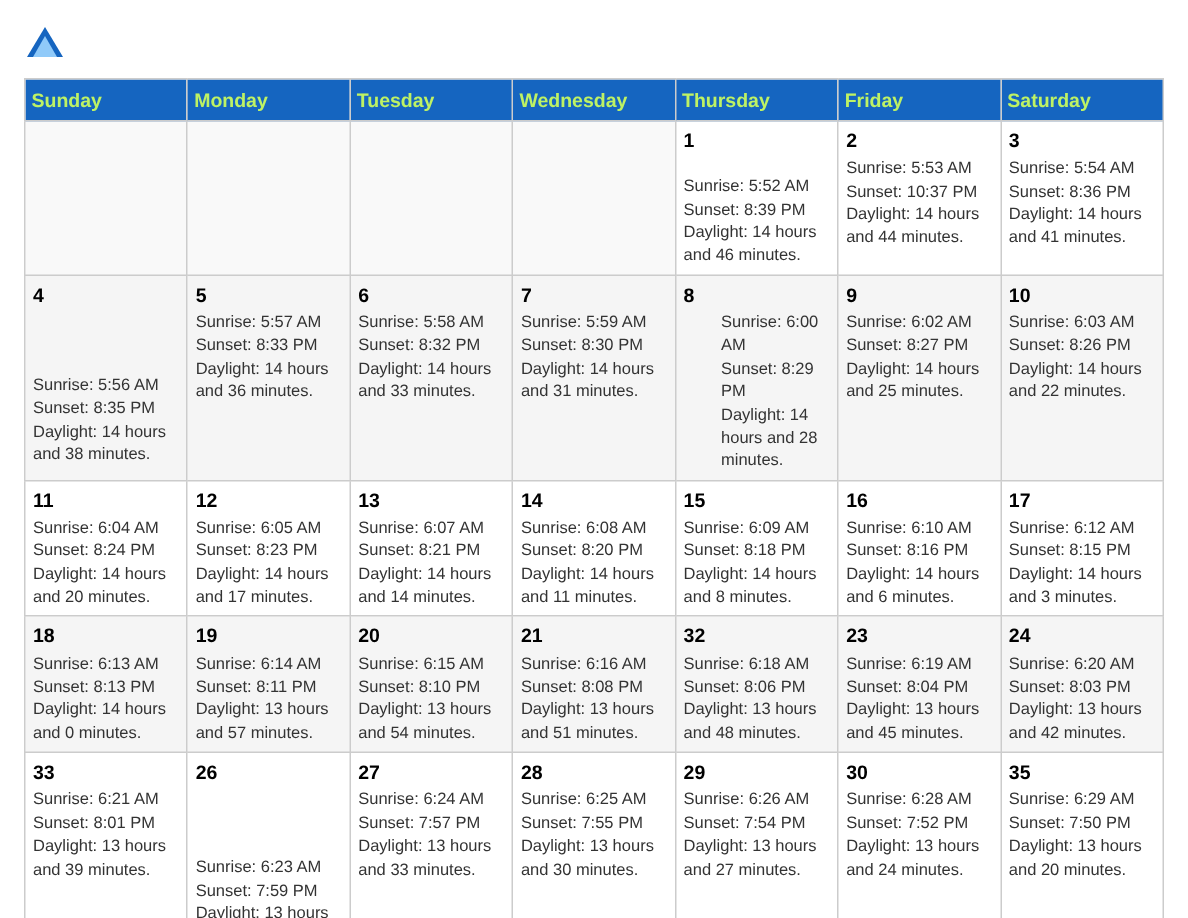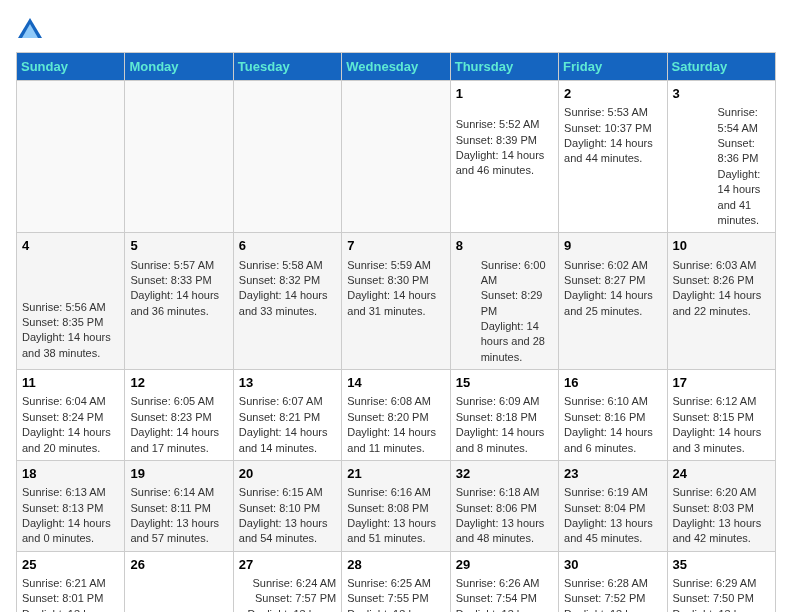--- a/index.html
+++ b/index.html
@@ -46,21 +46,21 @@
     .location-title {
       font-size: 16px;
       color: #333;
     }
     .calendar {
       width: 100%;
       border-collapse: collapse;
     }
     .calendar th {
       background: #1565c0;
-      color: #5eead4;
+      color: #bef264;
       font-size: 13px;
       padding: 6px 4px;
       text-align: left;
       border: 1px solid #ccc;
     }
     .calendar td {
       border: 1px solid #ccc;
       vertical-align: top;
       padding: 4px 5px;
       font-size: 11px;
@@ -133,21 +133,21 @@
 Daylight: 14 hours and 46 minutes.</div>
         </td>
         <td>
           <span class="day-num">2</span>
           <div class="day-info" style="white-space: pre-line;">Sunrise: 5:53 AM
 Sunset: 10:37 PM
 Daylight: 14 hours and 44 minutes.</div>
         </td>
         <td>
           <span class="day-num">3</span>
-          <div class="day-info" style="white-space: pre-line; margin-left: 45px;">Sunrise: 5:54 AM
+          <div class="day-info" style="white-space: pre-line;">Sunrise: 5:54 AM
 Sunset: 8:36 PM
 Daylight: 14 hours and 41 minutes.</div>
         </td>
       </tr>
       <tr>
         <td>
           <span class="day-num">4</span>
           <div class="day-info" style="white-space: pre-line; margin-top: 44px;">Sunrise: 5:56 AM
 Sunset: 8:35 PM
 Daylight: 14 hours and 38 minutes.</div>
@@ -272,34 +272,34 @@
         </td>
         <td>
           <span class="day-num">24</span>
           <div class="day-info" style="white-space: pre-line;">Sunrise: 6:20 AM
 Sunset: 8:03 PM
 Daylight: 13 hours and 42 minutes.</div>
         </td>
       </tr>
       <tr>
         <td>
-          <span class="day-num">25</span>
+          <span class="day-num">33</span>
           <div class="day-info" style="white-space: pre-line;">Sunrise: 6:21 AM
 Sunset: 8:01 PM
 Daylight: 13 hours and 39 minutes.</div>
         </td>
         <td>
           <span class="day-num">26</span>
           <div class="day-info" style="white-space: pre-line; margin-top: 47px;">Sunrise: 6:23 AM
 Sunset: 7:59 PM
 Daylight: 13 hours and 36 minutes.</div>
         </td>
         <td>
           <span class="day-num">27</span>
-          <div class="day-info" style="white-space: pre-line; text-align: right;">Sunrise: 6:24 AM
+          <div class="day-info" style="white-space: pre-line;">Sunrise: 6:24 AM
 Sunset: 7:57 PM
 Daylight: 13 hours and 33 minutes.</div>
         </td>
         <td>
           <span class="day-num">28</span>
           <div class="day-info" style="white-space: pre-line;">Sunrise: 6:25 AM
 Sunset: 7:55 PM
 Daylight: 13 hours and 30 minutes.</div>
         </td>
         <td>

